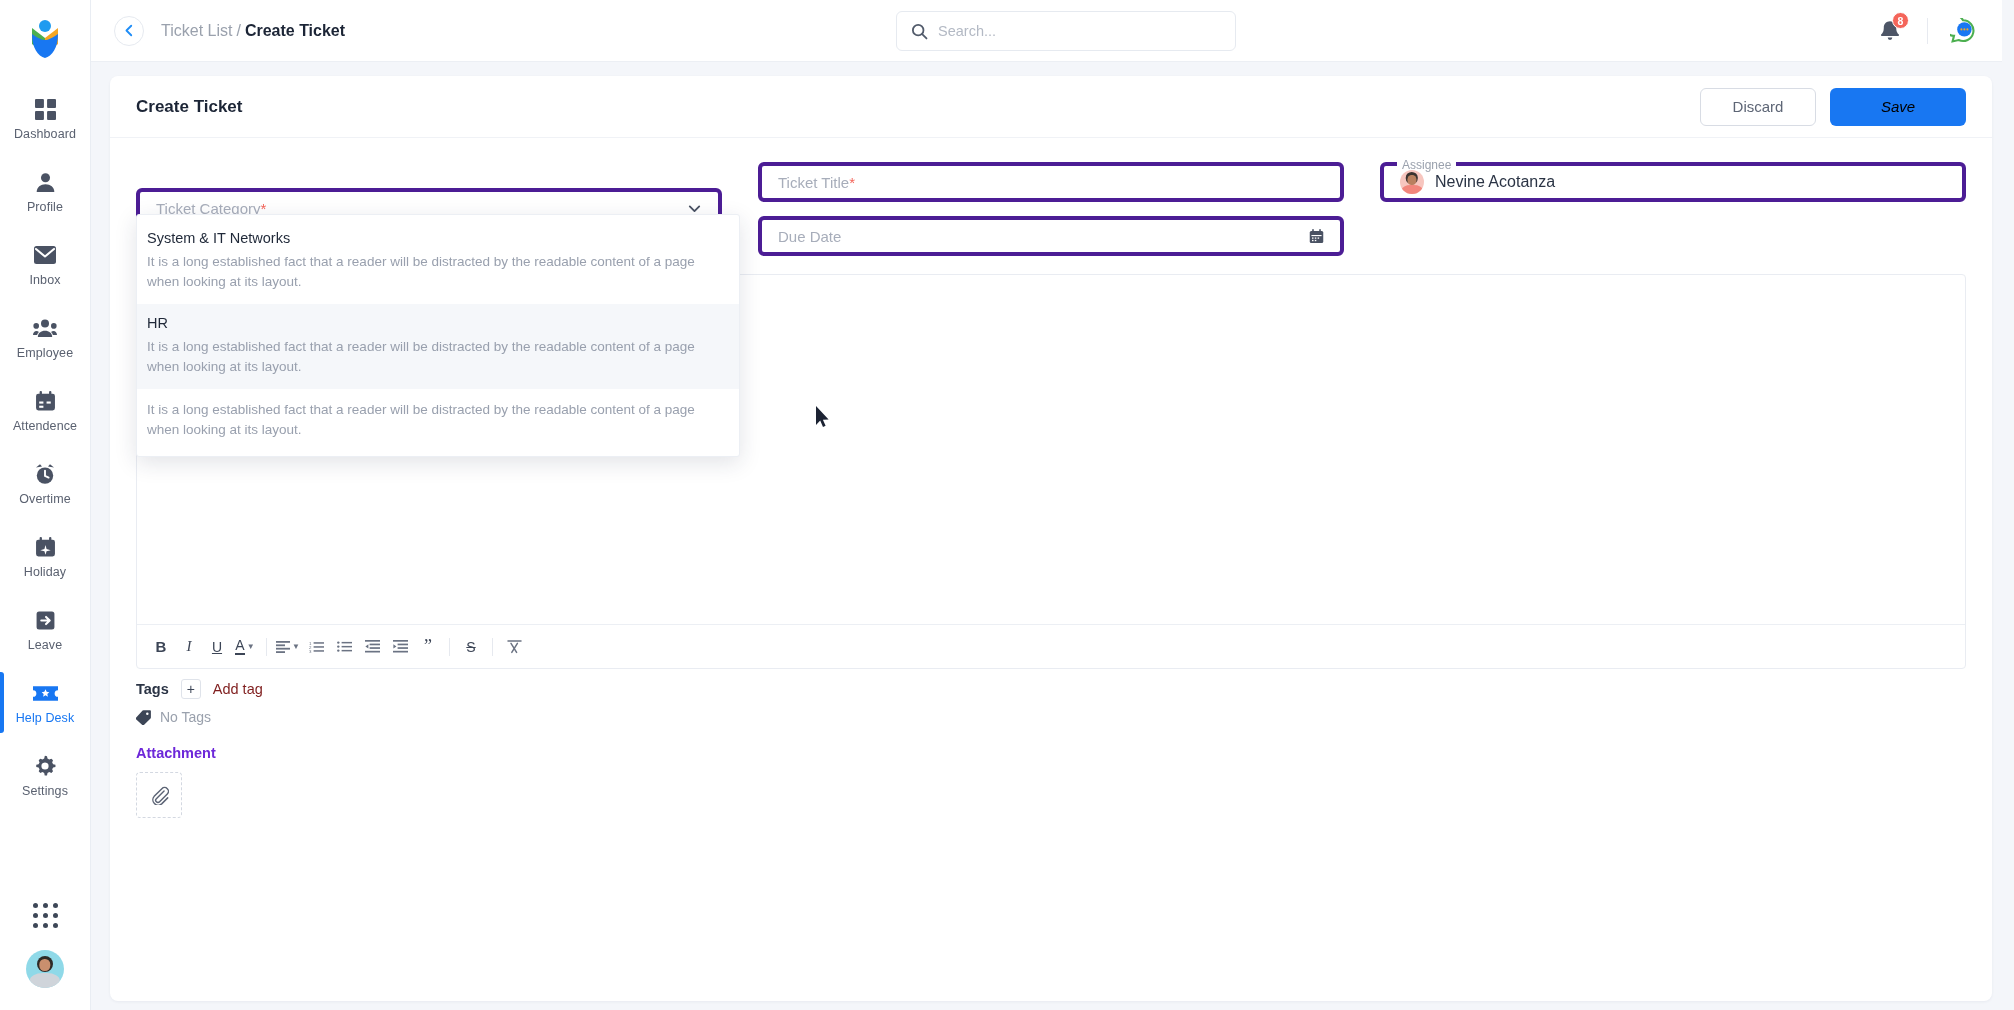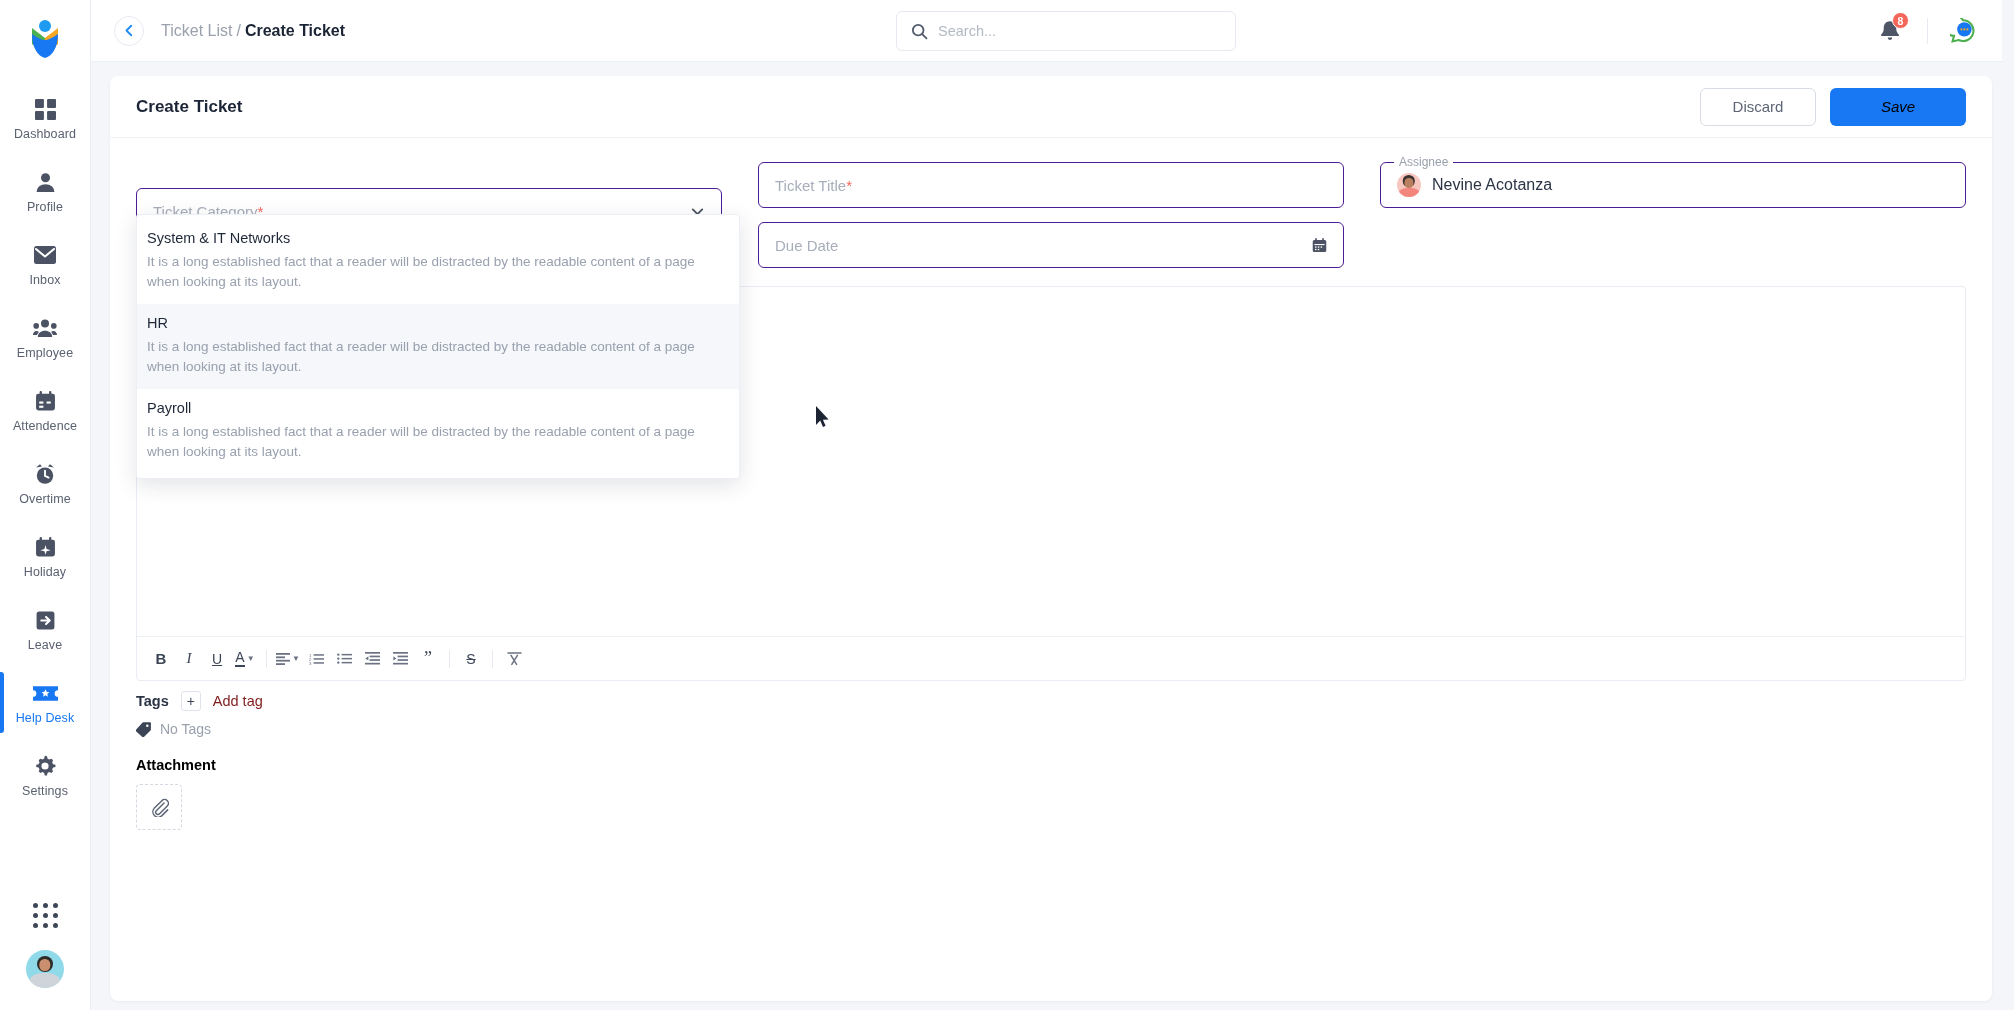--- a/index.html
+++ b/index.html
@@ -117,21 +117,21 @@
 
   #card-body { padding: 24px 26px 0 26px; position: relative; }
 
   .field-row { display: flex; gap: 36px; }
   .col { position: relative; }
   .col-left { width: 604px; }
   .col-mid { width: 604px; }
   .col-right { width: 604px; }
 
   .fld {
-    height: 46px; border: 1px solid #4c1d95; border-radius: 6px;
+    height: 40px; border: 4px solid #4c1d95; border-radius: 6px;
     display: flex; align-items: center; padding: 0 16px; background: #fff;
     position: relative; cursor: text;
   }
   .fld .ph { font-size: 15px; color: #a7adba; }
   .fld .req { color: #f4655a; }
   .fld .right-ic { margin-left: auto; color: #4a5263; display: flex; }
   .fld.select { cursor: pointer; margin-top: 26px; }
 
   
   .fld.assignee { cursor: pointer; }
@@ -184,21 +184,21 @@
   #add-tag-btn {
     width: 20px; height: 20px; border: 1px solid #dfe3ea; border-radius: 3px;
     display: flex; align-items: center; justify-content: center;
     color: #3c4556; font-size: 14px; cursor: pointer; line-height: 1;
   }
   #add-tag-text { font-size: 14.5px; color: #7f1d1d; cursor: pointer; }
   #no-tags-row { margin-top: 10px; display: flex; align-items: center; gap: 9px; }
   #no-tags-text { font-size: 14px; color: #9aa1ad; }
 
   
-  #attach-label { margin-top: 20px; font-size: 14.5px; font-weight: bold; color: #000000; }
+  #attach-label { margin-top: 20px; font-size: 14.5px; font-weight: bold; color: #6d28d9; }
   #attach-box {
     margin-top: 11px; width: 46px; height: 46px;
     border: 1px dashed #d3d8e1; border-radius: 4px;
     display: flex; align-items: center; justify-content: center;
     cursor: pointer; color: #5b6374;
   }
 
   
   #mouse-cursor {
     position: absolute; left: 705px; top: 330px; width: 16px; height: 22px; z-index: 90;
@@ -418,21 +418,20 @@
         <div id="category-dropdown">
           <div class="dd-opt">
             <div class="dd-title">System &amp; IT Networks</div>
             <div class="dd-desc">It is a long established fact that a reader will be distracted by the readable content of a page when looking at its layout.</div>
           </div>
           <div class="dd-opt hovered">
             <div class="dd-title">HR</div>
             <div class="dd-desc">It is a long established fact that a reader will be distracted by the readable content of a page when looking at its layout.</div>
           </div>
           <div class="dd-opt">
-            <div class="dd-title">Payroll</div>
             <div class="dd-desc">It is a long established fact that a reader will be distracted by the readable content of a page when looking at its layout.</div>
           </div>
         </div>
       </div>
 
       <div class="col col-mid">
         <div class="fld">
           <span class="ph">Ticket Title</span>
             <span class="ph req">*</span>
         </div>

